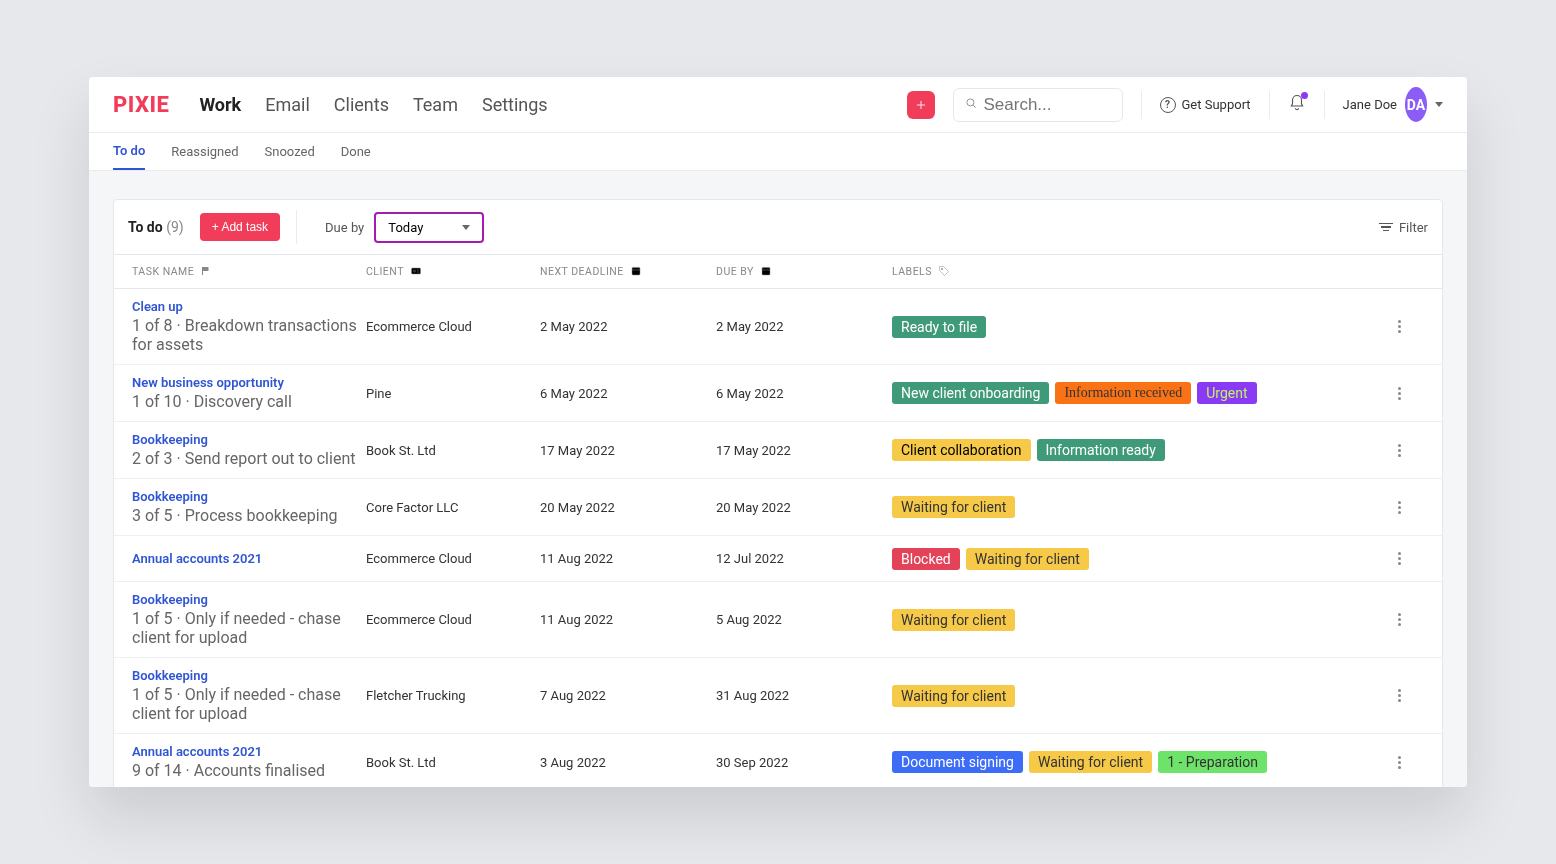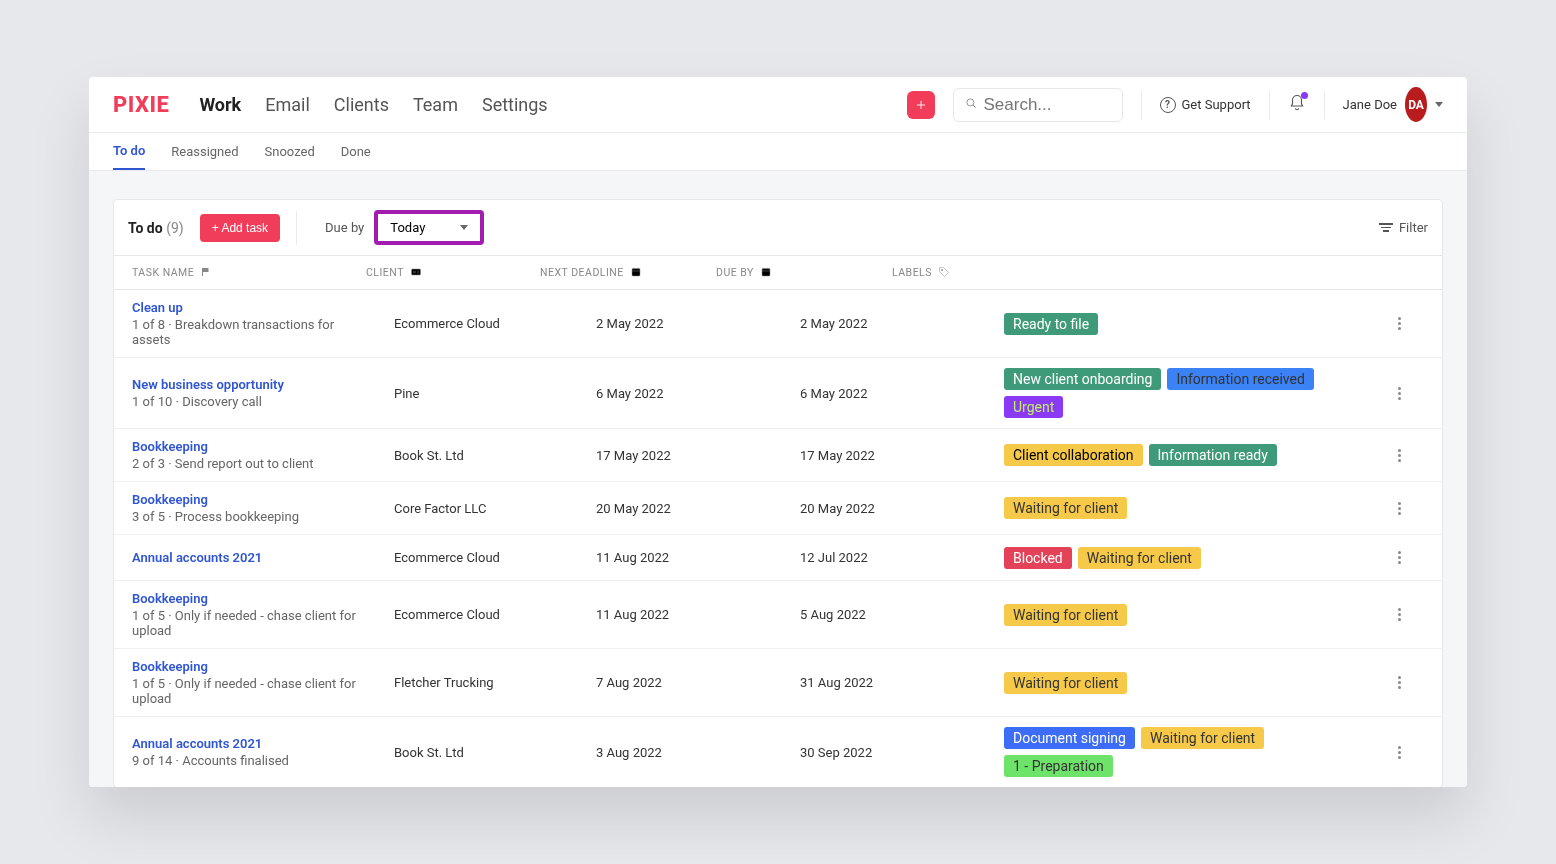--- a/index.html
+++ b/index.html
@@ -62,21 +62,21 @@
   font-size: 13px;
   gap: 6px;
 }
 .search input { border: none; outline: none; width: 100%; font-size: 17px; background: transparent; }
 .divider-v { width: 1px; height: 28px; background: #E9EBEF; }
 .support { display: flex; align-items: center; gap: 6px; font-size: 13px; color: #333; cursor: pointer; }
 .help-circle { width: 16px; height: 16px; border: 1.5px solid #555; border-radius: 50%; display:flex; align-items:center; justify-content:center; font-size:10px; font-weight:700; color:#555; }
 .bell-wrap { position: relative; cursor: pointer; }
 .bell-dot { position:absolute; top:-2px; right:-2px; width:7px; height:7px; background:#8a3af4; border-radius:50%; }
 .user { display:flex; align-items:center; gap:8px; font-size:13px; color:#333; cursor:pointer; }
-.avatar { width:22px; height:35px; border-radius:50%; background:#b91c1c; color:#fff; display:flex; align-items:center; justify-content:center; font-size:12px; font-weight:700; }
+.avatar { width:22px; height:35px; border-radius:50%; background:#8b5cf6; color:#fff; display:flex; align-items:center; justify-content:center; font-size:14px; font-weight:700; }
 .caret-down { width:0;height:0;border-left:4px solid transparent;border-right:4px solid transparent;border-top:5px solid #666; }
 
 .subtabs {
   display:flex; gap:26px; padding: 0 24px; height:38px; align-items:center;
   border-bottom: 1px solid #E9EBEF;
   font-size:13px; color:#666;
 }
 .subtab { cursor:pointer; height:100%; display:flex; align-items:center; }
 .subtab.active { color:#3056D3; font-weight:600; border-bottom: 2px solid #3056D3; }
 
@@ -88,21 +88,21 @@
 }
 .toolbar .title { font-size:14px; font-weight:700; color:#222; }
 .toolbar .title .count { font-weight:400; color:#888; }
 .add-task {
   background:#F23D5A; color:#fff; border:none; border-radius:4px;
   padding:7px 12px; font-size:12px; cursor:pointer;
 }
 .dueby-wrap { display:flex; align-items:center; gap:10px; margin-left: 12px; }
 .dueby-label { font-size:13px; color:#555; }
 .select {
-  border:4px solid #a21caf; border-radius:4px; padding:6px 12px;
+  border:2px solid #a21caf; border-radius:4px; padding:6px 12px;
   font-size:13px; display:flex; align-items:center; gap:30px; cursor:pointer;
   min-width: 110px; justify-content:space-between;
 }
 .toolbar .right { margin-left:auto; display:flex; align-items:center; gap:6px; font-size:13px; color:#555; cursor:pointer; }
 
 .thead {
   display:grid;
   grid-template-columns: 234px 174px 176px 176px 1fr 50px;
   padding: 10px 18px;
   border-bottom:1px solid #E5E7EB;
@@ -110,25 +110,24 @@
 }
 .thead .th { display:flex; align-items:flex-start; gap:6px; }
 .th-icon { width:12px; height:12px; }
 .row {
   display:grid;
   grid-template-columns: 234px 174px 176px 176px 1fr 50px;
   padding: 10px 18px;
   border-bottom:1px solid #EEF0F3;
   font-size:13px; color:#333;
   align-items:center;
-  gap:28px;
 }
 .row:last-child { border-bottom:none; }
 .task-cell .tname { color:#3056D3; font-weight:600; font-size:13px; cursor:pointer; }
-.task-cell .tsub { color:#666; font-size:13px; margin-top:2px; }
+.task-cell .tsub { color:#666; font-size:16px; margin-top:2px; }
 .labels { display:flex; flex-wrap:wrap; gap:6px; }
 .label-pill {
   padding: 3px 9px; border-radius:3px; font-size:14px; color:#222;
   white-space:nowrap;
 }
 .actions { display:flex; justify-content:center; }
 .more-v { display:flex; flex-direction:column; gap:2px; cursor:pointer; padding:6px; }
 .more-v span { width:3px; height:3px; background:#888; border-radius:50%; }
 .icon-svg { width:14px; height:14px; fill:none; stroke:#888; stroke-width:1.5; }
 .filter-lines { display:flex; flex-direction:column; gap:2px; align-items:center; }
@@ -290,21 +289,21 @@
           <div class="row">
             <div class="task-cell">
               <div class="tname">New business opportunity</div>
               <div class="tsub">1 of 10 · Discovery call</div>
             </div>
             <div>Pine</div>
             <div>6 May 2022</div>
             <div>6 May 2022</div>
             <div class="labels">
               <span class="label-pill" style="background: rgb(63, 154, 122); color: rgb(255, 255, 255);">New client onboarding</span>
-              <span class="label-pill" style="background: #3b82f6; color: rgb(51, 51, 51);">Information received</span>
+              <span class="label-pill" style="background: #f97316; color: rgb(51, 51, 51); font-family: Liberation Serif, serif;">Information received</span>
               <span class="label-pill" style="background: rgb(138, 58, 244); color: #bef264;">Urgent</span>
             </div>
             <div class="actions">
               <div class="more-v">
                 <span></span>
                 <span></span>
                 <span></span>
               </div>
             </div>
           </div>

